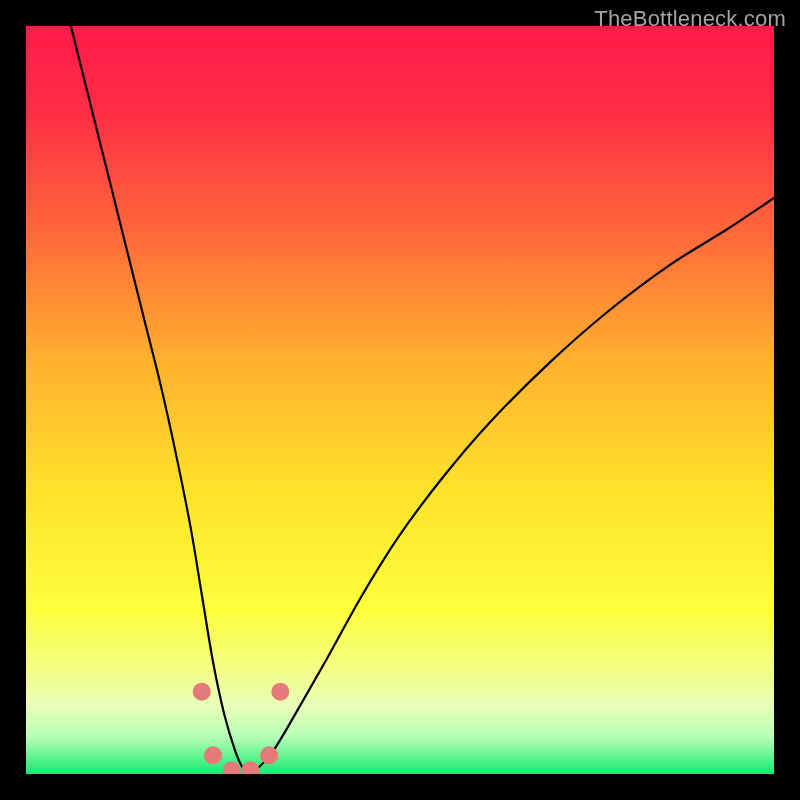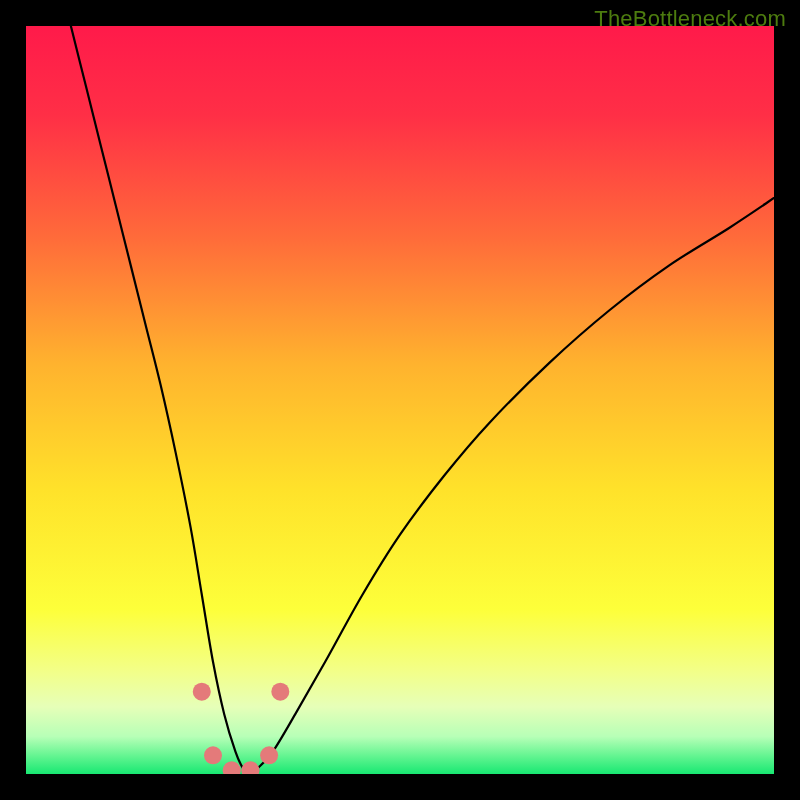--- a/index.html
+++ b/index.html
@@ -14,21 +14,21 @@
   .frame {
     position: relative;
     width: 800px;
     height: 800px;
     background: #000;
   }
   .watermark {
     position: absolute;
     top: 6px;
     right: 14px;
-    color: #4d7c0f;
+    color: #a3a3a3;
     font-size: 22px;
     font-weight: 500;
     letter-spacing: 0.2px;
     z-index: 5;
     user-select: none;
   }
   .plot-outer {
     position: absolute;
     left: 26px;
     top: 26px;

